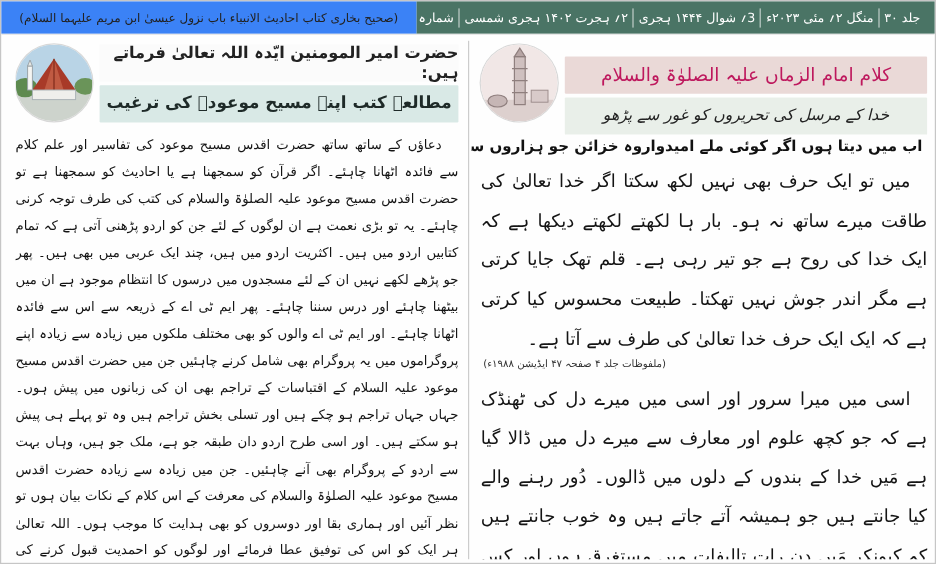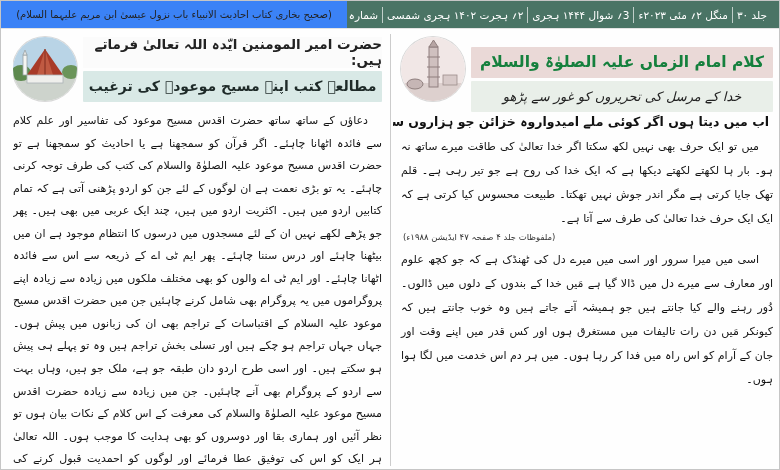--- a/index.html
+++ b/index.html
@@ -27,38 +27,38 @@
   .col-right{width:380px; padding-left:8px;}
   .col-divider{width:1px; background:#cccccc; margin:0 2px;}
   .col-left{width:375px; padding-right:6px;}
   
   .col-header{display:flex; direction:rtl; align-items:center; gap:6px; height:70px; margin-bottom:4px;}
   .banners{flex:1; display:flex; flex-direction:column; gap:3px;}
   .banner{
     height:31px; display:flex; align-items:center; justify-content:center;
     text-align:center; border-radius:1px;
   }
-  .banner-title{background:#ead9d7; font-size:15.5px; font-weight:bold; color:#15803d;margin-top:20px;}
+  .banner-title{background:#ead9d7; font-size:15.5px; font-weight:normal; color:#be185d;margin-top:20px;}
   .banner-sub{background:#e9efe9; font-size:13px; color:#222;font-style:italic;}
   .intro-line{height:31px; display:flex; align-items:center; justify-content:center;
     font-size:13.5px; font-weight:bold; color:#222; background:#fbfbfb;}
   .banner-teal{background:#d9e9e6; font-size:14px; font-weight:bold; color:#1e2a28;}
   .circle{
     width:64px; height:64px; border-radius:50%; overflow:hidden; flex:0 0 64px;
     box-shadow:0 0 0 1px #d8d8d8;
   }
   .circle svg{display:block; width:100%; height:100%;}
   
   .couplet{
     display:flex; direction:rtl; justify-content:space-between; align-items:baseline;
     font-size:12.5px; font-weight:bold; color:#111; padding:6px 4px 2px 4px; white-space:nowrap;
   }
   .small-ref{font-size:8.5px; color:#333; text-align:left; padding:0 2px; line-height:1.6;}
   .body-text{
-    margin:4px 0 0 0; font-size:11px; line-height:2.18; text-align:justify;
+    margin:4px 0 0 0; font-size:15px; line-height:2.18; text-align:justify;
     text-indent:14px; color:#141414;
   }
   .col-left .body-text{font-size:11px; line-height:2.05; margin-top:6px;}
 </style>
 </head>
 <body>
 
 <div class="page">
 
   <header class="masthead">

